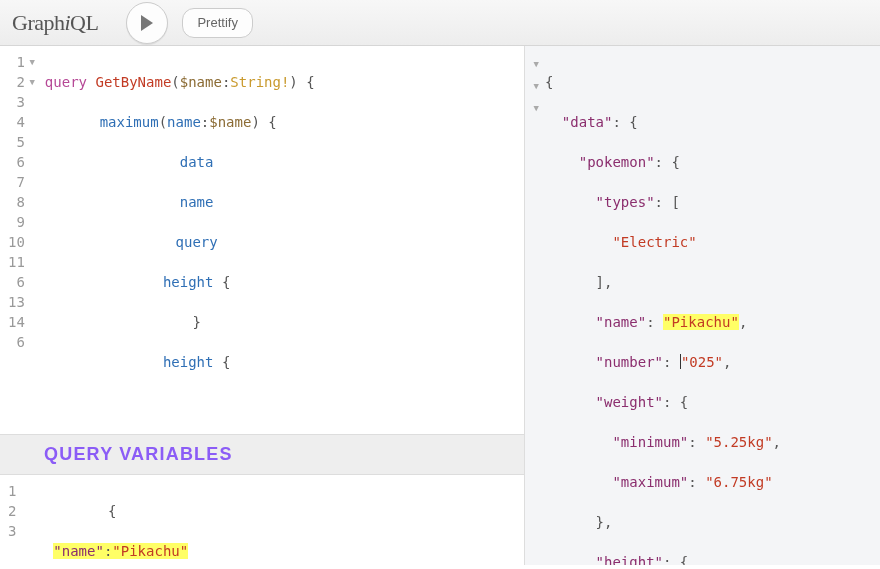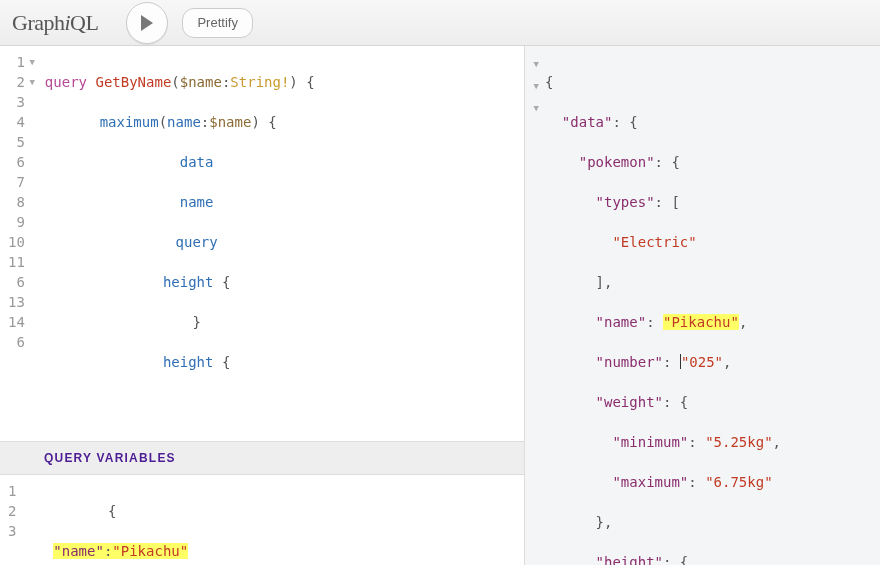--- a/index.html
+++ b/index.html
@@ -18,21 +18,21 @@
   .play-btn svg { fill: #777; }
   .prettify-btn {
     height: 30px; padding: 0 14px; background: #fdfdfd; border: 1px solid #ccc; border-radius: 12px;
     color: #666; font-size: 13px; cursor: pointer;
   }
   .workspace { display: flex; height: calc(569px - 50px); }
   .left-pane { width: 525px; display: flex; flex-direction: column; border-right: 1px solid #ddd; }
   .editor-pane { flex: 1; overflow: auto; }
   .vars-header {
     background: #eee; border-top: 1px solid #ddd; border-bottom: 1px solid #ddd;
-    padding: 9px 44px; font-size: 12px; font-weight: 700; letter-spacing: 1.2px; color: #4c1d95; cursor: row-resize;
+    padding: 9px 44px; font-size: 18px; font-weight: 700; letter-spacing: 1.2px; color: #8b5cf6; cursor: row-resize;
   }
   .vars-pane { height: 90px; overflow: auto; }
   .right-pane { flex: 1; background: #f4f5f7; overflow: auto; position: relative; }
   .code-wrap { display: flex; font-family: Consolas, Menlo, monospace; font-size: 14px; line-height: 20px; padding-top: 6px; }
   .gutter { text-align: right; color: #999; padding: 0 6px 0 8px; user-select: none; background: #fff; }
   .gutter .ln { display: flex; justify-content: flex-end; align-items: center; height: 20px; gap: 2px; }
   .fold { color: #aaa; font-size: 9px; width: 8px; display:inline-block; }
   .code { padding-left: 4px; white-space: pre; }
   .code .line { height: 20px; text-align: center; }
   .right-code-wrap { display: flex; font-family: Consolas, Menlo, monospace; font-size: 14px; line-height: 20px; padding-top: 6px; }

